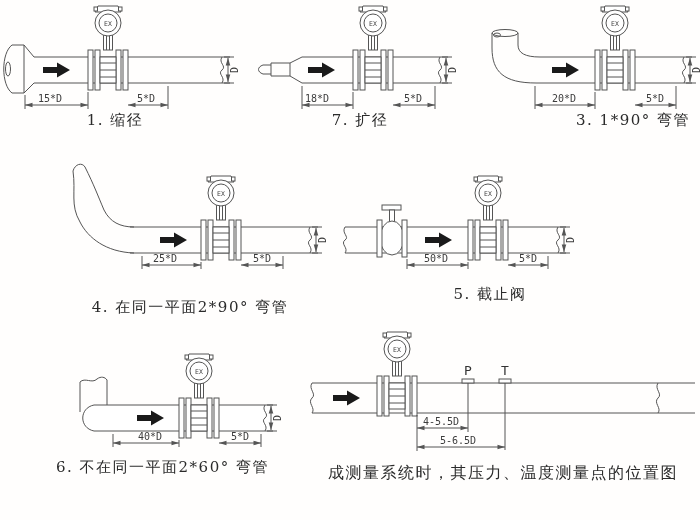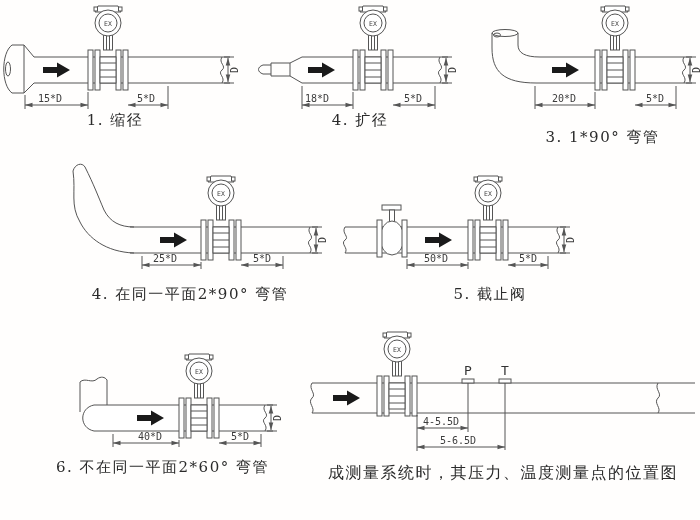--- a/index.html
+++ b/index.html
@@ -230,21 +230,21 @@
           <text x="441" y="425" text-anchor="middle" class="dlabel" stroke="none">4-5.5D</text>
           <line x1="417" y1="447" x2="505" y2="447"></line>
           <use href="#ah" transform="translate(417,447) rotate(180)"></use>
           <use href="#ah" transform="translate(505,447)"></use>
           <text x="458" y="444" text-anchor="middle" class="dlabel" stroke="none">5-6.5D</text>
         </g>
   </g>
 </svg>
 
 <div class="cap" style="left:55px;top:111px;width:120px;">1. 缩径</div>
-<div class="cap" style="left:300px;top:111px;width:120px;">4. 扩径</div>
-<div class="cap" style="left:515px;top:128px;width:175px;">3. 1*90° 弯管</div>
-<div class="cap" style="left:70px;top:285px;width:240px;">4. 在同一平面2*90° 弯管</div>
+<div class="cap" style="left:300px;top:111px;width:120px;">7. 扩径</div>
+<div class="cap" style="left:515px;top:111px;width:175px;text-align:right;">3. 1*90° 弯管</div>
+<div class="cap" style="left:70px;top:298px;width:240px;">4. 在同一平面2*90° 弯管</div>
 <div class="cap" style="left:420px;top:285px;width:140px;">5. 截止阀</div>
 <div class="cap" style="left:40px;top:458px;width:245px;">6. 不在同一平面2*60° 弯管</div>
 <div class="cap7" style="left:306px;top:461px;width:396px;">
   <span class="l2">成测量系统时，其压力、温度测量点的位置图</span>
 </div>
 </div>
 
 </body></html>

